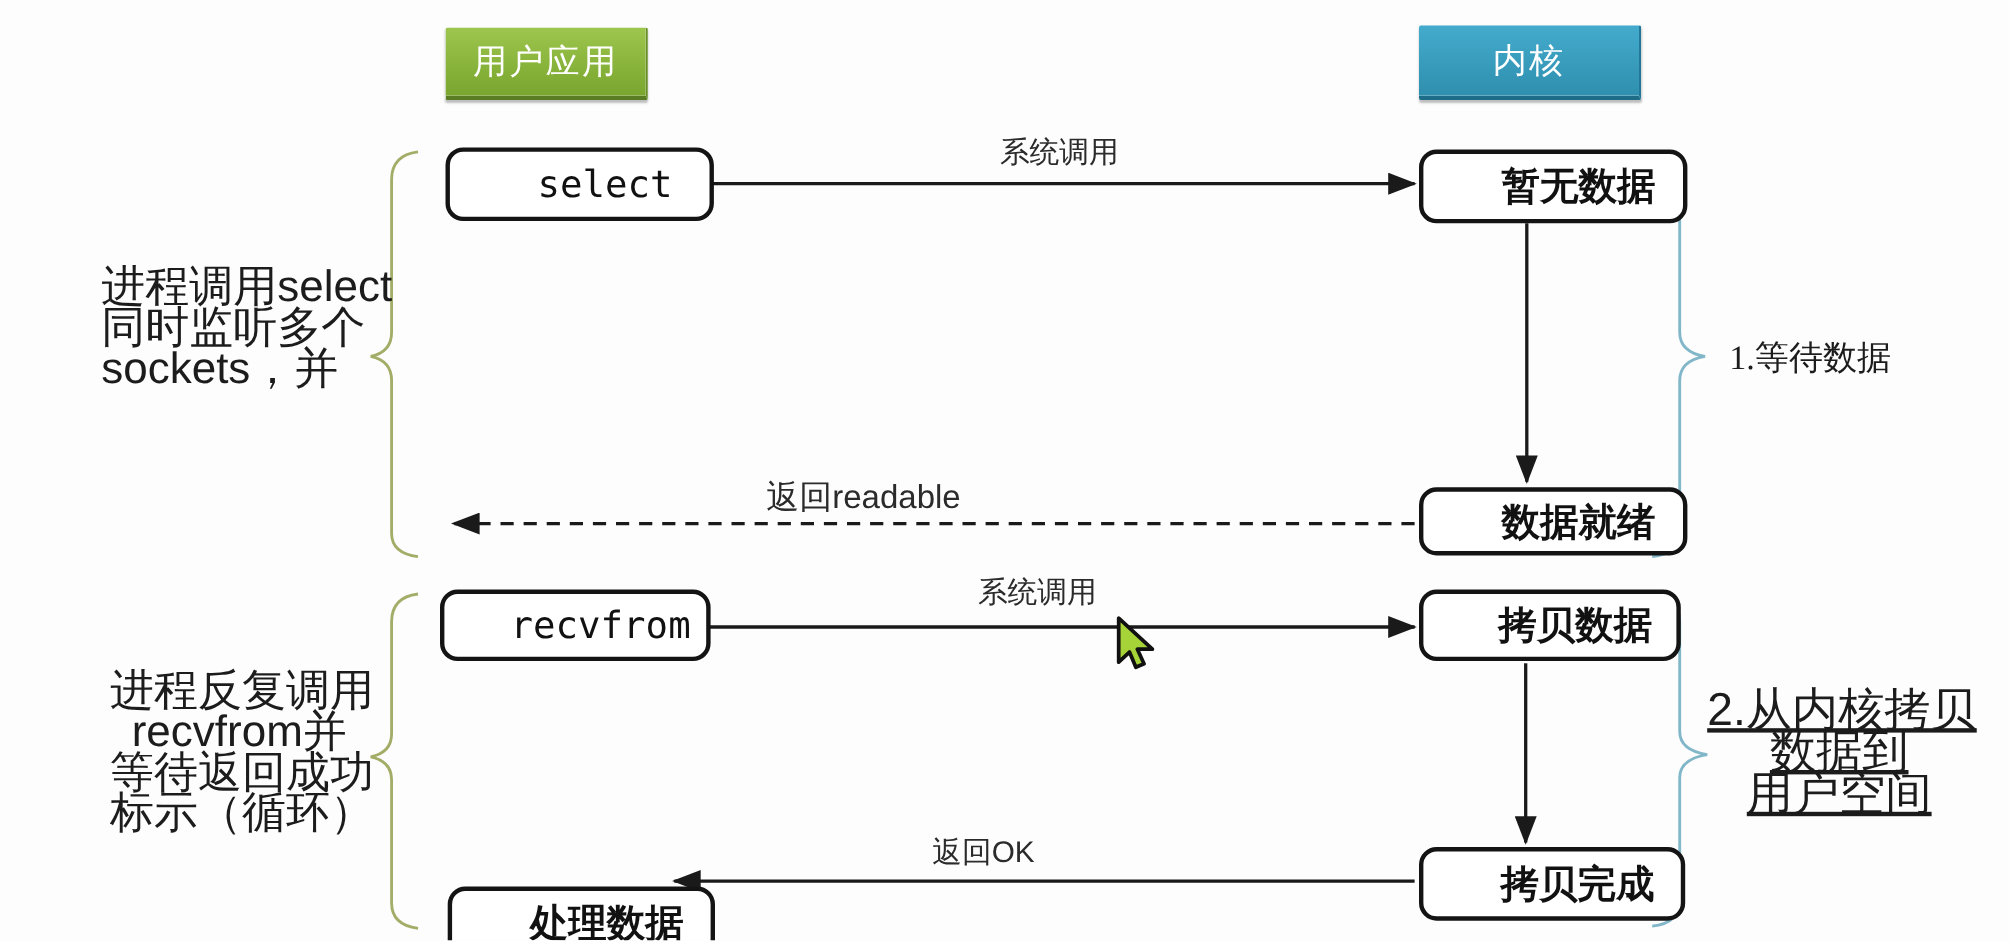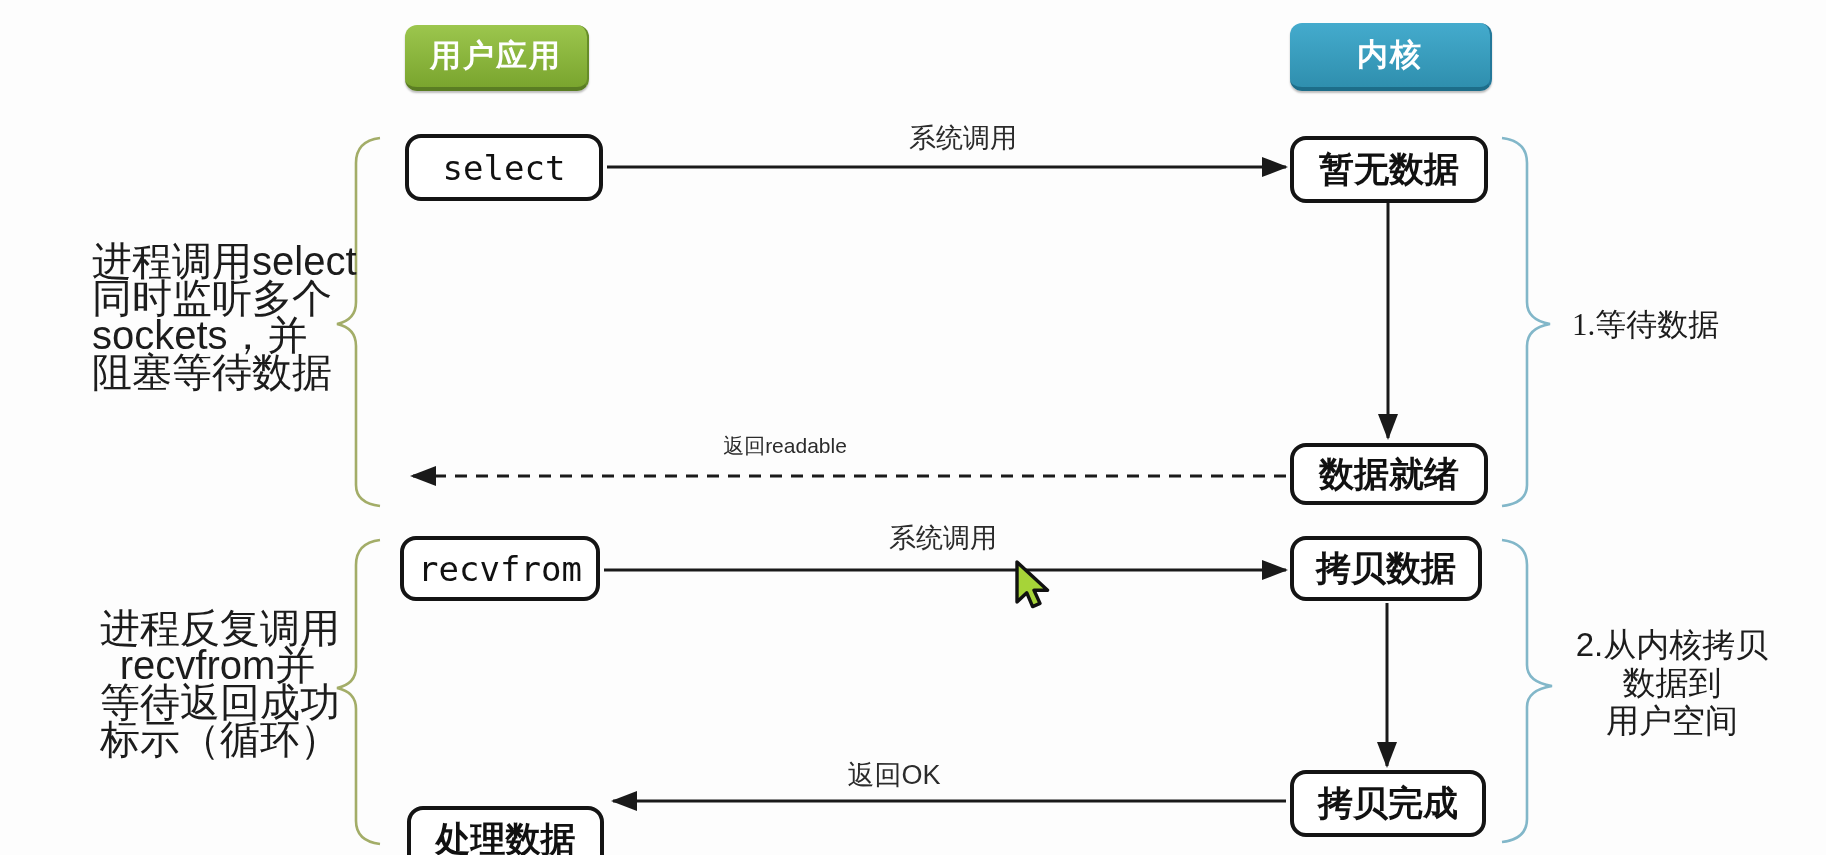--- a/index.html
+++ b/index.html
@@ -2,29 +2,29 @@
 <html><head>
 <meta charset="utf-8">
 <style>
   html,body{margin:0;padding:0;background:#fdfdfd;}
   .canvas{position:relative;width:1826px;height:855px;background:#fdfdfd;overflow:hidden;
           font-family:"Liberation Sans","DejaVu Sans",sans-serif;color:#1a1a1a;}
   svg.overlay{position:absolute;left:0;top:0;width:1826px;height:855px;pointer-events:none;}
 
   
   .lane{position:absolute;display:flex;align-items:center;justify-content:center;
-        color:#fff;font-size:31px;font-weight:bold;letter-spacing:2px;
-        border-radius:12px;box-shadow:0 2px 2px rgba(0,0,0,.25);}
+        color:#fff;font-size:31px;font-weight:normal;letter-spacing:2px;
+        border-radius:2px;box-shadow:0 2px 2px rgba(0,0,0,.25);}
   .lane.green{background:linear-gradient(#9cc64d,#7aa52e);border-bottom:4px solid #5a7d23;border-right:2px solid #668c28;}
   .lane.blue {background:linear-gradient(#44abcd,#2f8fae);border-bottom:4px solid #1d6d89;border-right:2px solid #23789a;}
 
   
   .node{position:absolute;display:flex;align-items:center;justify-content:center;
         background:#fff;border:4px solid #141414;border-radius:16px;
-        font-size:35px;font-weight:600;color:#111;}
+        font-size:35px;font-weight:600;color:#111;padding-left:46px;}
   .node.mono{font-family:"DejaVu Sans Mono","Liberation Mono",monospace;font-weight:500;font-size:34px;}
 
   
   .edge-label{position:absolute;font-size:27px;color:#2b2b2b;text-align:center;}
 
   
   .ann{position:absolute;font-size:40px;line-height:37px;color:#1c1c1c;}
   .ann.centered{text-align:center;}
   .ann-line{white-space:nowrap;}
 
@@ -61,39 +61,38 @@
   <div class="node mono" style="left:405px;top:134px;width:190px;height:59px;">select</div>
   <div class="node mono" style="left:400px;top:536px;width:192px;height:57px;">recvfrom</div>
   <div class="node" style="left:407px;top:806px;width:189px;height:59px;">处理数据</div>
 
   <div class="node" style="left:1290px;top:136px;width:190px;height:59px;">暂无数据</div>
   <div class="node" style="left:1290px;top:443px;width:190px;height:54px;">数据就绪</div>
   <div class="node" style="left:1290px;top:536px;width:184px;height:57px;">拷贝数据</div>
   <div class="node" style="left:1290px;top:770px;width:188px;height:59px;">拷贝完成</div>
 
   <div class="edge-label" style="left:848px;top:120px;width:230px;">系统调用</div>
-  <div class="edge-label" style="left:655px;top:432px;width:260px;font-size:21px;">返回readable</div>
+  <div class="edge-label" style="left:655px;top:432px;width:260px;font-size:30px;">返回readable</div>
   <div class="edge-label" style="left:828px;top:520px;width:230px;">系统调用</div>
   <div class="edge-label" style="left:784px;top:757px;width:220px;">返回OK</div>
 
   <div class="ann" style="left:92px;top:243px;width:255px;">
     <div class="ann-line">进程调用select</div>
     <div class="ann-line">同时监听多个</div>
     <div class="ann-line">sockets，并</div>
-    <div class="ann-line">阻塞等待数据</div>
   </div>
   <div class="ann centered" style="left:100px;top:610px;width:235px;">
     <div class="ann-line">进程反复调用</div>
     <div class="ann-line">recvfrom并</div>
     <div class="ann-line">等待返回成功</div>
     <div class="ann-line">标示（循环）</div>
   </div>
 
   <div class="ann" style="left:1572px;top:306px;width:220px;font-size:31px;font-family:Liberation Serif, serif;">1.等待数据</div>
-  <div class="ann centered" style="left:1552px;top:626px;width:240px;font-size:33px;line-height:38px;">
+  <div class="ann centered" style="left:1552px;top:626px;width:240px;font-size:42px;line-height:38px;text-decoration:underline;">
     <div class="ann-line">2.从内核拷贝</div>
     <div class="ann-line">数据到</div>
     <div class="ann-line">用户空间</div>
   </div>
 
   <svg class="cursor" style="left:1008px;top:560px;" width="46" height="52" viewBox="0 0 23 26">
     <path d="M4.5 1 L4.5 21 L9.4 16.4 L12.3 23.3 L16 21.7 L13 15.1 L19.8 15.1 Z" fill="#a6d438" stroke="#111" stroke-width="1.7" stroke-linejoin="round"></path>
   </svg>
 
 </div>

